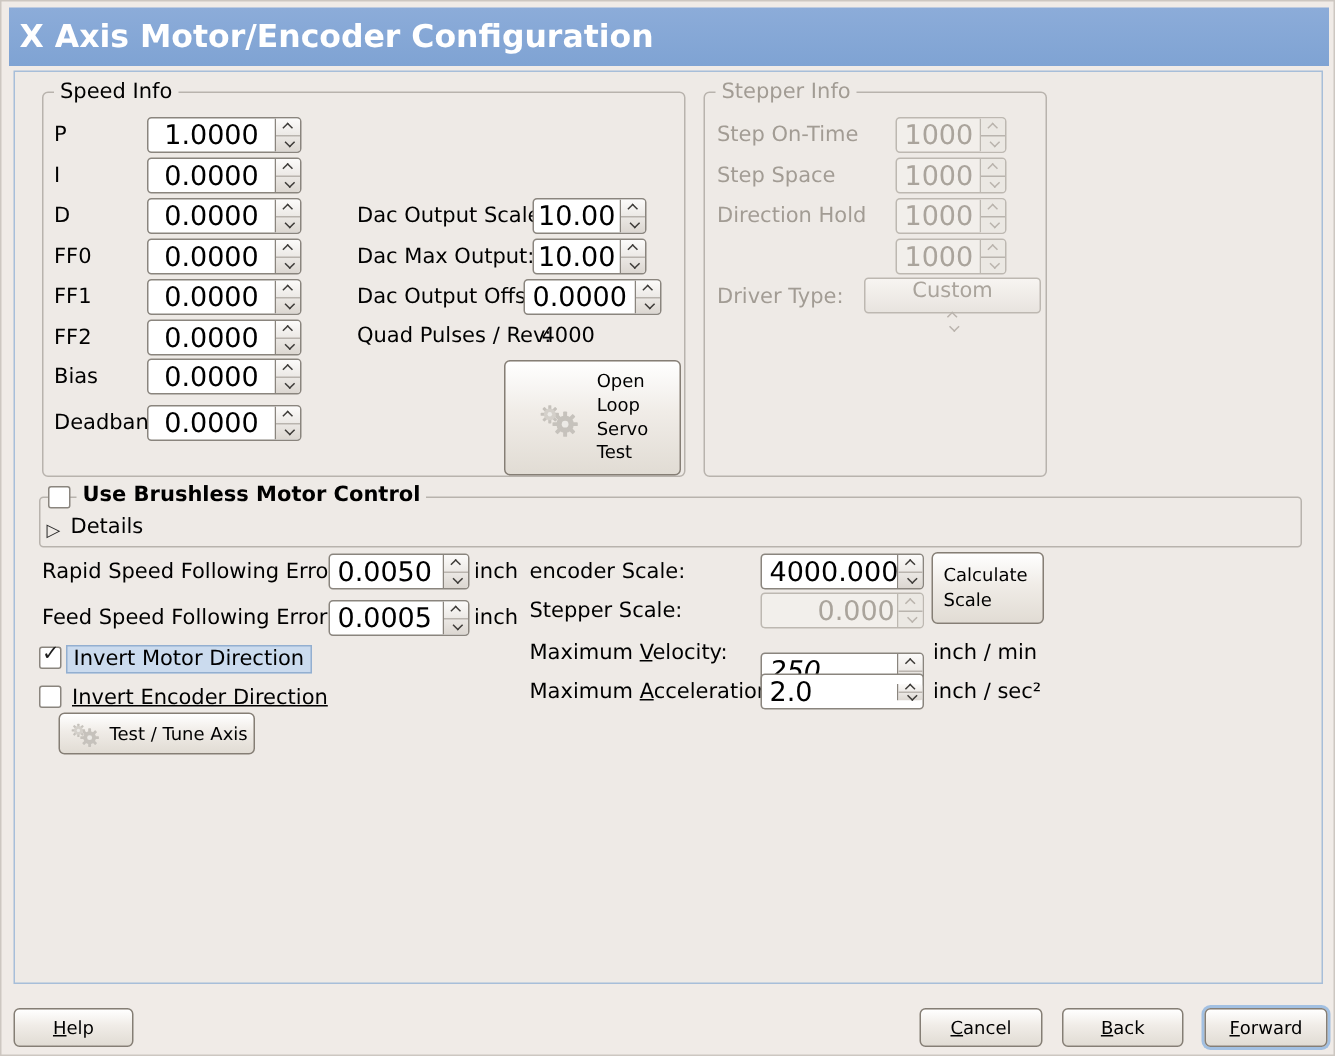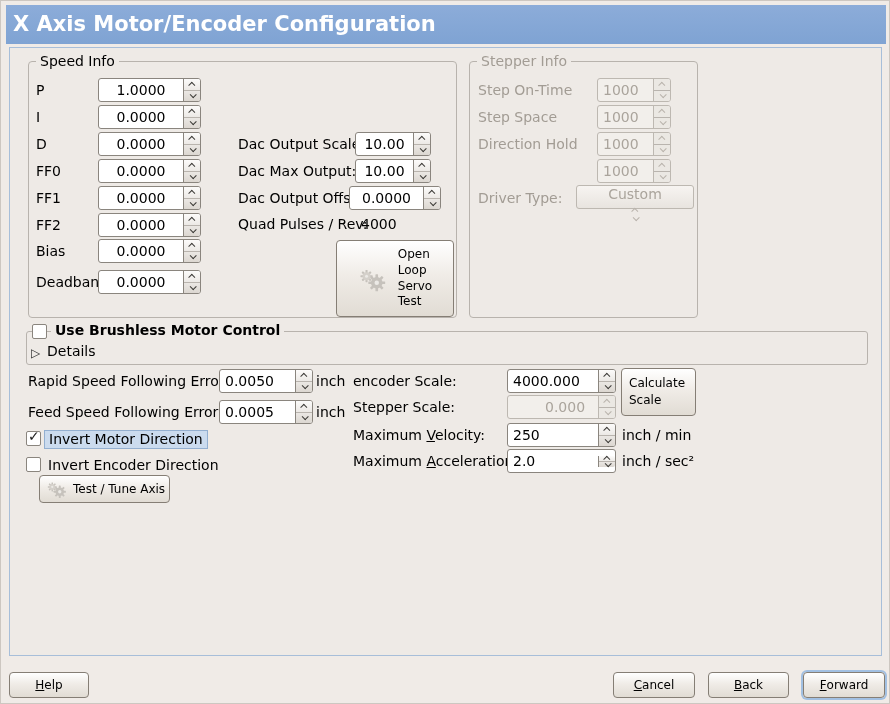--- a/index.html
+++ b/index.html
@@ -5,21 +5,21 @@
   html,body{margin:0;padding:0;}
   body{width:890px;height:704px;font-family:"DejaVu Sans","Liberation Sans",sans-serif;}
   .window{position:relative;width:890px;height:704px;background:#f0ebe7;box-sizing:border-box;border:1px solid #cdc7c1;overflow:hidden;font-size:14px;color:#000;}
   .banner{position:absolute;left:5px;top:4px;width:880px;height:39px;background:linear-gradient(#8cacd9,#7fa3d3);}
   .banner .title{font-size:21px;font-weight:bold;color:#ffffff;line-height:39px;padding-left:7px;white-space:nowrap;}
   .page{position:absolute;left:8px;top:46px;width:873px;height:609px;box-sizing:border-box;border:1px solid #a7bed9;background:#eeeae6;}
   .frame{position:absolute;box-sizing:border-box;border:1px solid #b8b3ad;border-radius:4px;}
   .legend{position:absolute;background:#eeeae6;padding:0 4px;font-size:14px;line-height:15px;white-space:nowrap;}
   .lbl{position:absolute;font-size:14px;line-height:24px;white-space:nowrap;}
   .dis{color:#a29c94;}
-  .spin{position:absolute;display:flex;height:24px;box-sizing:border-box;background:#fff;border:1px solid #8a857e;border-radius:3px;font-size:14px;}
+  .spin{position:absolute;display:flex;height:24px;box-sizing:border-box;background:#fff;border:1px solid #8a857e;border-radius:3px;font-size:18px;}
   .spin .val{flex:1;display:flex;align-items:center;padding:0 5px;overflow:hidden;white-space:nowrap;}
   .spin.center .val{justify-content:center;}
   .sbtns{width:16px;display:flex;flex-direction:column;border-left:1px solid #8a857e;background:linear-gradient(#fcfbfa,#dcd7d1);border-radius:0 2px 2px 0;}
   .sb{flex:1;display:flex;align-items:center;justify-content:center;}
   .sb.dnb{border-top:1px solid #b9b4ae;}
   .chv{display:block;width:5px;height:5px;box-sizing:border-box;}
   .chv.up{border-top:1.5px solid #3c3a37;border-left:1.5px solid #3c3a37;transform:rotate(45deg) translateY(1px);}
   .chv.dn{border-bottom:1.5px solid #3c3a37;border-right:1.5px solid #3c3a37;transform:rotate(45deg) translateY(-1px);}
   .spin.disw{background:#f2efeb;border-color:#bdb8b1;color:#aaa49c;}
   .spin.disw .sbtns{border-left-color:#bdb8b1;background:#ebe8e3;}
@@ -332,21 +332,21 @@
         </span>
       </span>
   </span>
   <div class="unit" style="left:315px;top:399px;">inch</div>
 
   <span class="cb" style="left:25px;top:430px;">
       <span class="mark">✓</span>
     </span>
   <div class="hl-label" style="left:43px;top:429px;">Invert Motor Direction</div>
   <span class="cb" style="left:25px;top:456px;"></span>
-  <div class="lbl" style="left:47px;top:452px;">Invert Encoder Direction</div>
+  <div class="lbl" style="left:47px;top:452px;text-decoration:underline;">Invert Encoder Direction</div>
 
   <div class="btn" style="left:38px;top:474px;width:131px;height:28px;justify-content:flex-start;padding-left:6px;">
     <span class="gearwrap" style="margin-right:5px;">
         <svg width="22" height="22" viewBox="0 0 32 32">
           <use href="#gears"></use>
         </svg>
       </span>
     <span>Test / Tune Axis</span>
   </div>
 
@@ -372,21 +372,21 @@
         <span class="sb">
           <i class="chv up"></i>
         </span>
         <span class="sb dnb">
           <i class="chv dn"></i>
         </span>
       </span>
   </span>
 
   <div class="lbl" style="left:352px;top:422px;">Maximum <u>V</u>elocity:</div>
-  <span class="spin" style="left:506px;top:422px;width:109px;">
+  <span class="spin" style="left:506px;top:434px;width:109px;font-style:italic;">
     <span class="val">250</span>
     <span class="sbtns">
         <span class="sb">
           <i class="chv up"></i>
         </span>
         <span class="sb dnb">
           <i class="chv dn"></i>
         </span>
       </span>
   </span>

